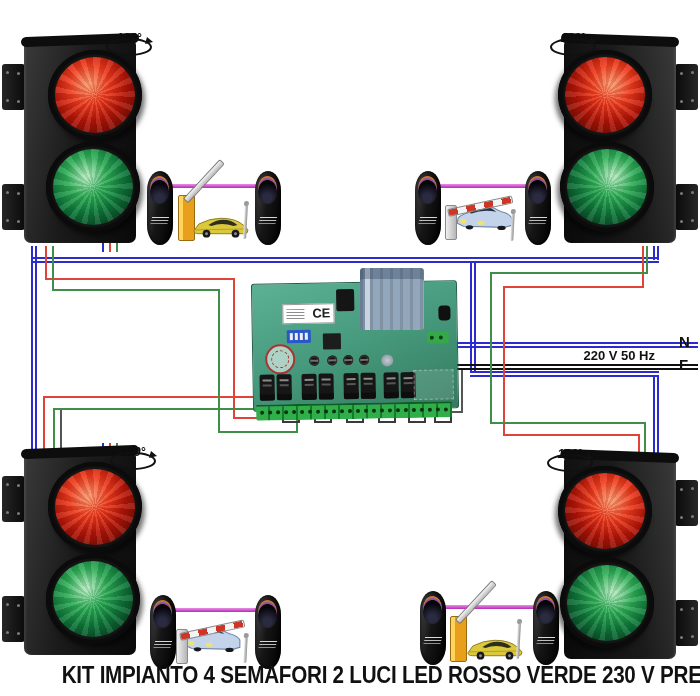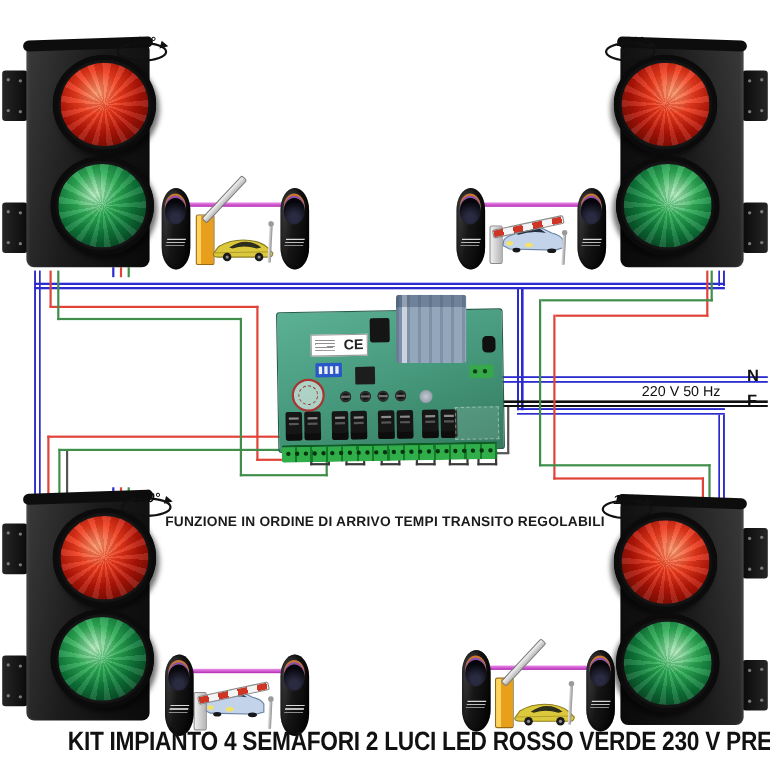--- a/index.html
+++ b/index.html
@@ -12,21 +12,21 @@
   .banner span{display:inline-block;font-size:22px;font-weight:800;color:#0d0d0d;
     letter-spacing:-0.2px;white-space:nowrap;transform:scaleX(.95);}
   
   .footer{position:absolute;left:0;top:661px;width:700px;text-align:center;}
   .footer span{display:inline-block;font-size:24px;font-weight:800;color:#111;
     white-space:nowrap;transform:scaleX(.86);letter-spacing:-0.3px;}
   
   .midcap{position:absolute;left:0;top:467px;width:700px;text-align:center;
     font-size:12.5px;font-weight:700;color:#1a1a1a;letter-spacing:.2px;}
   .pspec{position:absolute;left:545px;top:348px;width:110px;text-align:right;
-    font-size:13px;font-weight:400;color:#111;}
+    font-size:13px;font-weight:700;color:#111;}
   .nlab{position:absolute;left:679px;top:333px;font-size:15px;font-weight:800;color:#111;}
   .flab{position:absolute;left:679px;top:356px;font-size:15px;font-weight:800;color:#111;}
   
   .w{position:absolute;}
   .bh{height:6px;background:linear-gradient(180deg,#2b2bd0 0 2px,rgba(255,255,255,0) 2px 4px,#2b2bd0 4px 6px);}
   .bv{width:6px;background:linear-gradient(90deg,#2b2bd0 0 2px,rgba(255,255,255,0) 2px 4px,#2b2bd0 4px 6px);}
   .kh{height:6px;background:linear-gradient(180deg,#101010 0 2px,rgba(255,255,255,0) 2px 4px,#101010 4px 6px);}
   .rh{height:2px;background:#e04438;} .rv{width:2px;background:#e04438;}
   .gh{height:2px;background:#3f8f4a;} .gv{width:2px;background:#3f8f4a;}
   .yh{height:2px;background:#555;}    .yv{width:2px;background:#555;}
@@ -381,18 +381,17 @@
       <div class="relay" style="left:90px;"></div>
       <div class="relay" style="left:107px;"></div>
       <div class="relay" style="left:130px;"></div>
       <div class="relay" style="left:147px;"></div>
       <div class="pads"></div>
       <div class="terms"></div>
     </div>
     <div class="xfmr"></div>
   </div>
 
-  <div class="midcap">FUNZIONE IN ORDINE DI ARRIVO TEMPI TRANSITO REGOLABILI</div>
   <div class="footer">
     <span>KIT IMPIANTO 4 SEMAFORI 2 LUCI LED ROSSO VERDE 230 V PRENOTAZIONE</span>
   </div>
 
 </div>
 
 </body></html>

